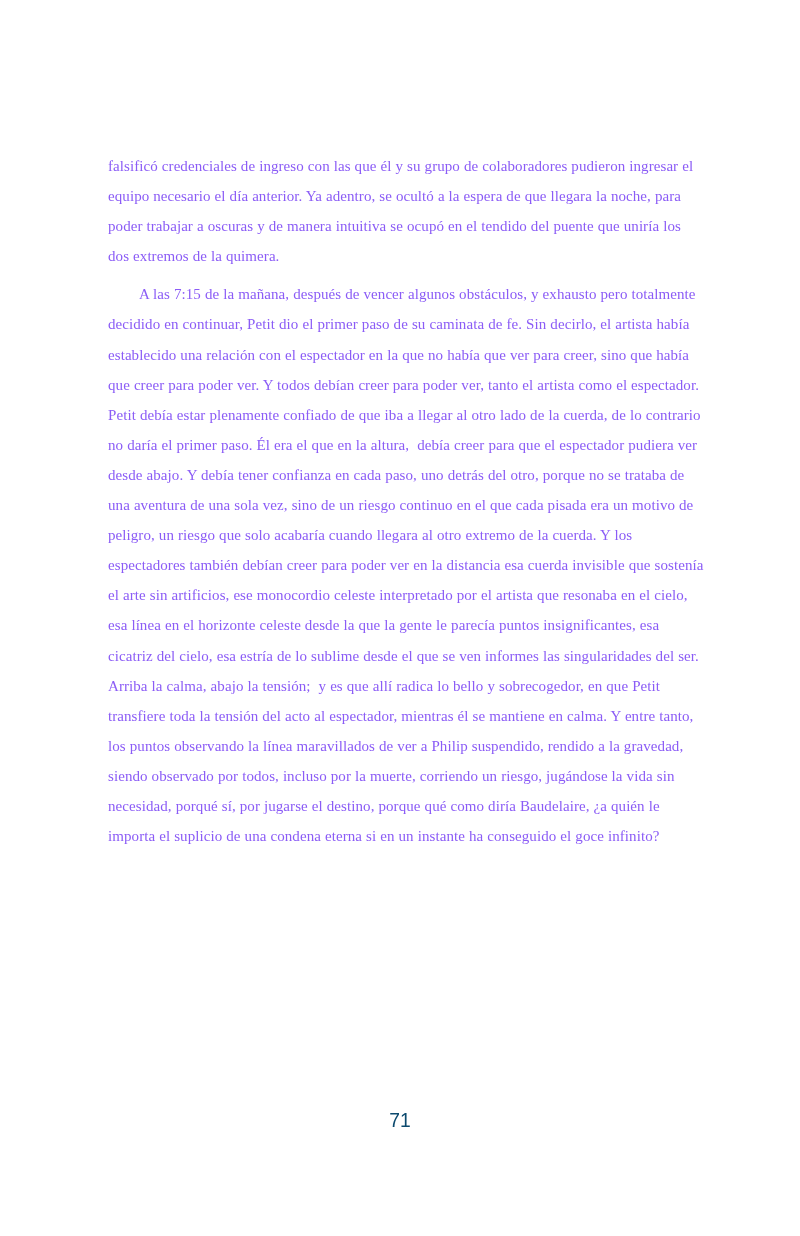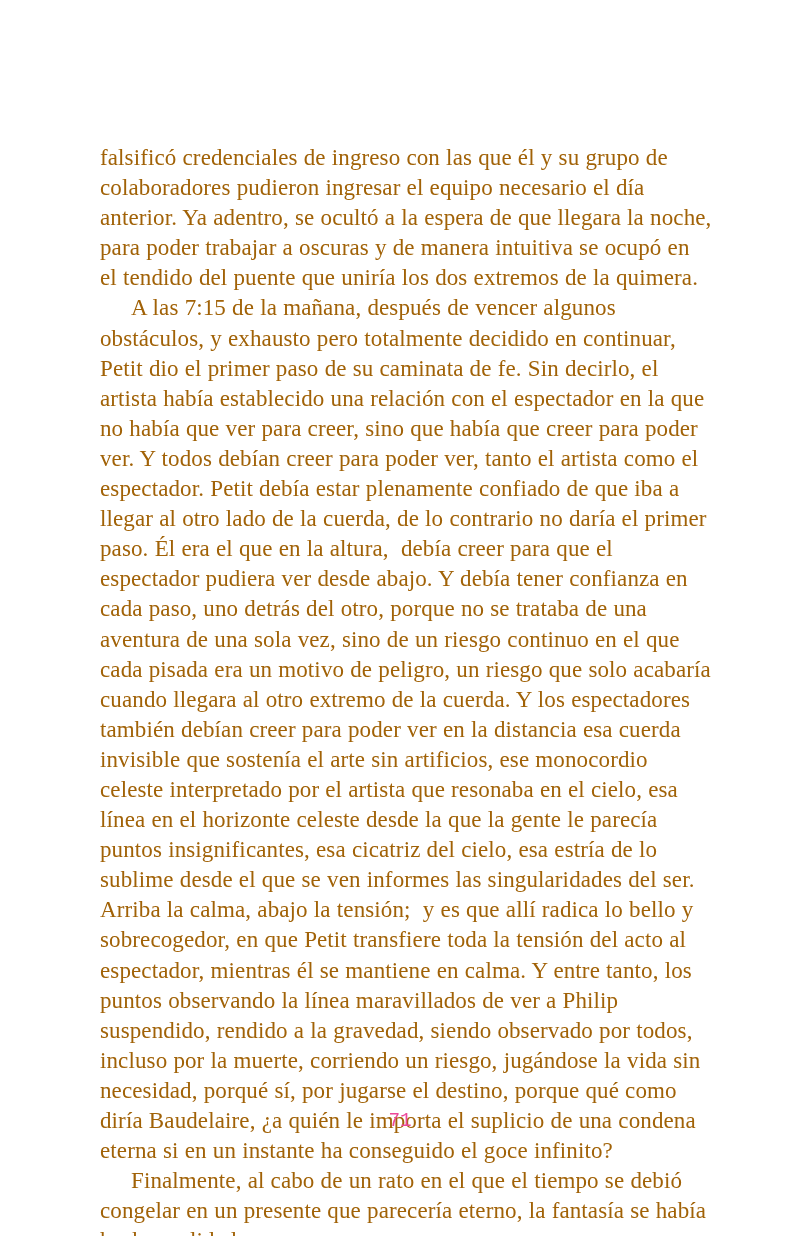--- a/index.html
+++ b/index.html
@@ -24,25 +24,25 @@
   }
 
   .text-column {
     position: absolute;
     left: 100px;
     top: 143px;
     width: 612px;
   }
 
   .para {
-    margin: 0;
-    font-size: 23px;
+    margin: 8px;
+    font-size: 15px;
     line-height: 30.1px;
     text-align: left;
-    color: #a16207;
+    color: #8b5cf6;
     letter-spacing: 0.005em;
     word-spacing: 0.012em;
     -webkit-font-smoothing: antialiased;
     white-space: pre-wrap;
   }
 
   .para.continuation {
     text-indent: 0;
   }
 
@@ -52,30 +52,29 @@
   }
 
   .folio {
     position: absolute;
     left: 0;
     right: 0;
     top: 1108px;
     text-align: center;
     font-size: 19.3px;
     line-height: 26px;
-    color: #ec4899;
-    font-family: Liberation Mono, monospace;
+    color: #0c4a6e;
+    font-family: Liberation Sans, sans-serif;
   }
 </style>
 </head>
 <body>
 
 <div class="page">
 
   <div class="text-column">
     <p class="para continuation">falsificó credenciales de ingreso con las que él y su grupo de colaboradores pudieron ingresar el equipo necesario el día anterior. Ya adentro, se ocultó a la espera de que llegara la noche, para poder trabajar a oscuras y de manera intuitiva se ocupó en el tendido del puente que uniría los dos extremos de la quimera.</p>
     <p class="para indented">A las 7:15 de la mañana, después de vencer algunos obstáculos, y exhausto pero totalmente decidido en continuar, Petit dio el primer paso de su caminata de fe. Sin decirlo, el artista había establecido una relación con el espectador en la que no había que ver para creer, sino que había que creer para poder ver. Y todos debían creer para poder ver, tanto el artista como el espectador. Petit debía estar plenamente confiado de que iba a llegar al otro lado de la cuerda, de lo contrario no daría el primer paso. Él era el que en la altura,  debía creer para que el espectador pudiera ver desde abajo. Y debía tener confianza en cada paso, uno detrás del otro, porque no se trataba de una aventura de una sola vez, sino de un riesgo continuo en el que cada pisada era un motivo de peligro, un riesgo que solo acabaría cuando llegara al otro extremo de la cuerda. Y los espectadores también debían creer para poder ver en la distancia esa cuerda invisible que sostenía el arte sin artificios, ese monocordio celeste interpretado por el artista que resonaba en el cielo, esa línea en el horizonte celeste desde la que la gente le parecía puntos insignificantes, esa cicatriz del cielo, esa estría de lo sublime desde el que se ven informes las singularidades del ser. Arriba la calma, abajo la tensión;  y es que allí radica lo bello y sobrecogedor, en que Petit transfiere toda la tensión del acto al espectador, mientras él se mantiene en calma. Y entre tanto, los puntos observando la línea maravillados de ver a Philip suspendido, rendido a la gravedad, siendo observado por todos, incluso por la muerte, corriendo un riesgo, jugándose la vida sin necesidad, porqué sí, por jugarse el destino, porque qué como diría Baudelaire, ¿a quién le importa el suplicio de una condena eterna si en un instante ha conseguido el goce infinito?</p>
-    <p class="para indented">Finalmente, al cabo de un rato en el que el tiempo se debió congelar en un presente que parecería eterno, la fantasía se había hecho realidad.</p>
   </div>
 
   <div class="folio">71</div>
 
 </div>
 
 </body></html>

